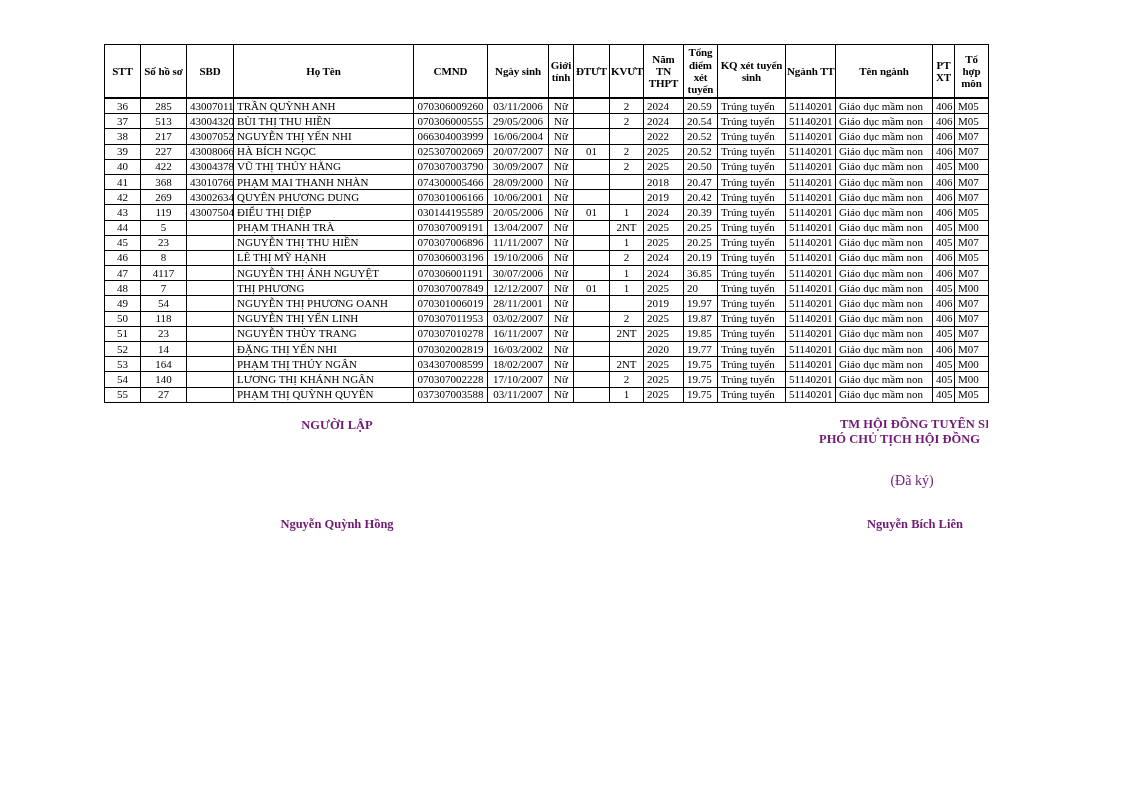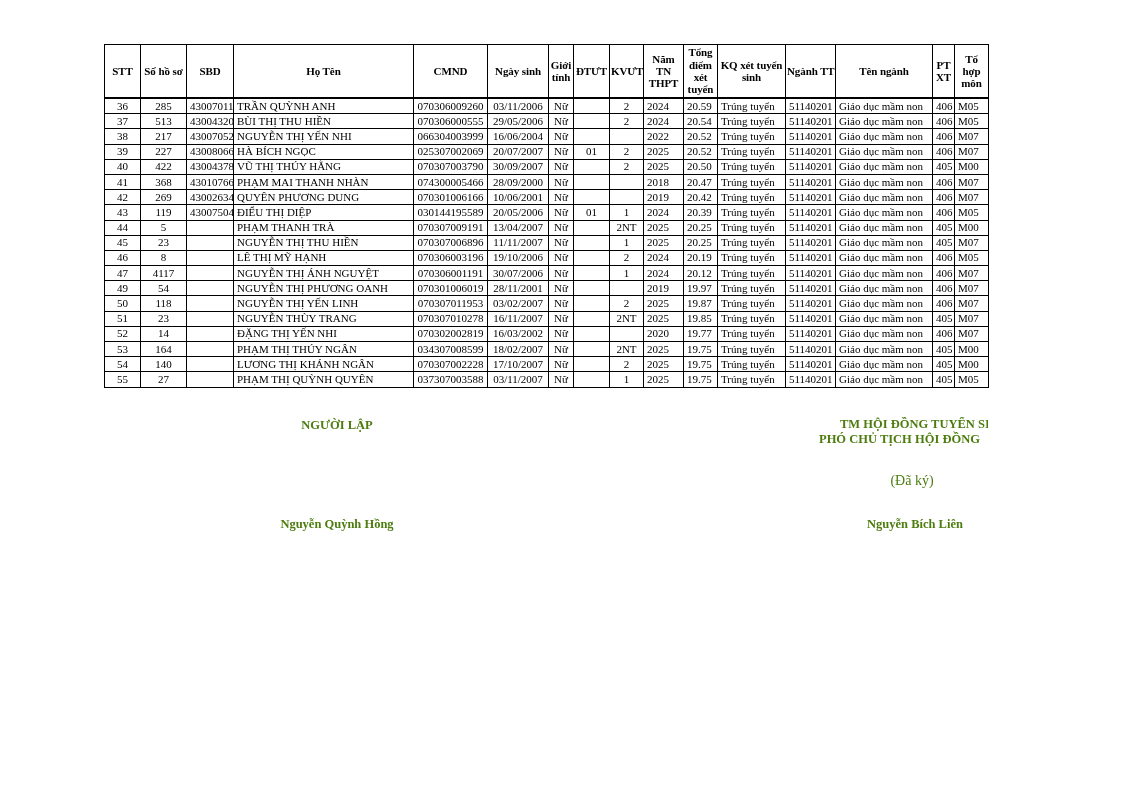--- a/index.html
+++ b/index.html
@@ -51,21 +51,21 @@
   table.admission tbody td:nth-child(5),
   table.admission tbody td:nth-child(6),
   table.admission tbody td:nth-child(7),
   table.admission tbody td:nth-child(8),
   table.admission tbody td:nth-child(9) { text-align: center; padding-left: 1px; }
   .sig {
     position: absolute;
     font-weight: bold;
     font-size: 12.5px;
     white-space: nowrap;
-    color: #4d7c0f;
+    color: #701a75;
   }
   .sig.centered { transform: translateX(-50%); }
   #council-line1 { left: 840px; top: 417px; width: 148px; overflow: hidden; }
   #council-line2 { left: 819px; top: 432px; }
   #maker-title   { left: 337px; top: 418px; }
   #signed-note   { left: 912px; top: 473px; font-weight: normal; font-size: 14px; }
   #maker-name    { left: 337px; top: 517px; }
   #council-name  { left: 915px; top: 517px; text-align: center; }
 </style>
 </head>
@@ -315,26 +315,44 @@
           <td>47</td>
           <td>4117</td>
           <td></td>
           <td>NGUYỄN THỊ ÁNH NGUYỆT</td>
           <td>070306001191</td>
           <td>30/07/2006</td>
           <td>Nữ</td>
           <td></td>
           <td>1</td>
           <td>2024</td>
-          <td>20.12</td>
-          <td>Trúng tuyển</td>
-          <td>51140201</td>
-          <td>Giáo dục mầm non</td>
-          <td>406</td>
-          <td>M07</td>
+          <td>36.85</td>
+          <td>Trúng tuyển</td>
+          <td>51140201</td>
+          <td>Giáo dục mầm non</td>
+          <td>406</td>
+          <td>M07</td>
+        </tr>
+        <tr>
+          <td>48</td>
+          <td>7</td>
+          <td></td>
+          <td>THỊ PHƯƠNG</td>
+          <td>070307007849</td>
+          <td>12/12/2007</td>
+          <td>Nữ</td>
+          <td>01</td>
+          <td>1</td>
+          <td>2025</td>
+          <td>20</td>
+          <td>Trúng tuyển</td>
+          <td>51140201</td>
+          <td>Giáo dục mầm non</td>
+          <td>405</td>
+          <td>M00</td>
         </tr>
         <tr>
           <td>49</td>
           <td>54</td>
           <td></td>
           <td>NGUYỄN THỊ PHƯƠNG OANH</td>
           <td>070301006019</td>
           <td>28/11/2001</td>
           <td>Nữ</td>
           <td></td>

